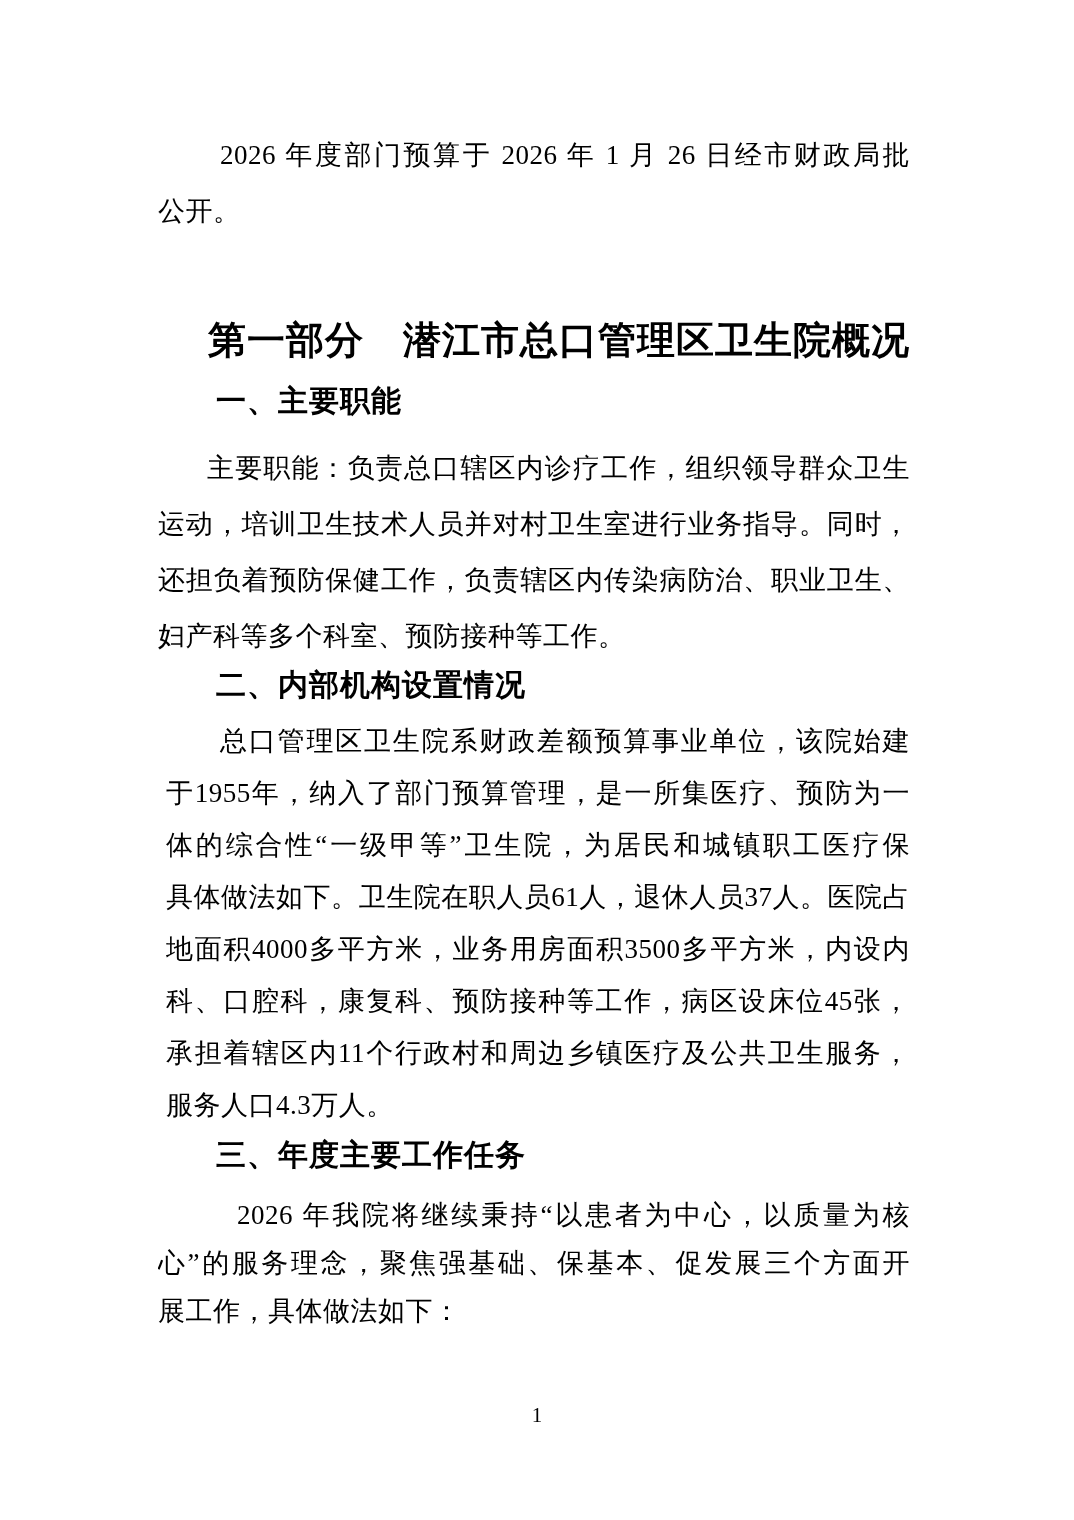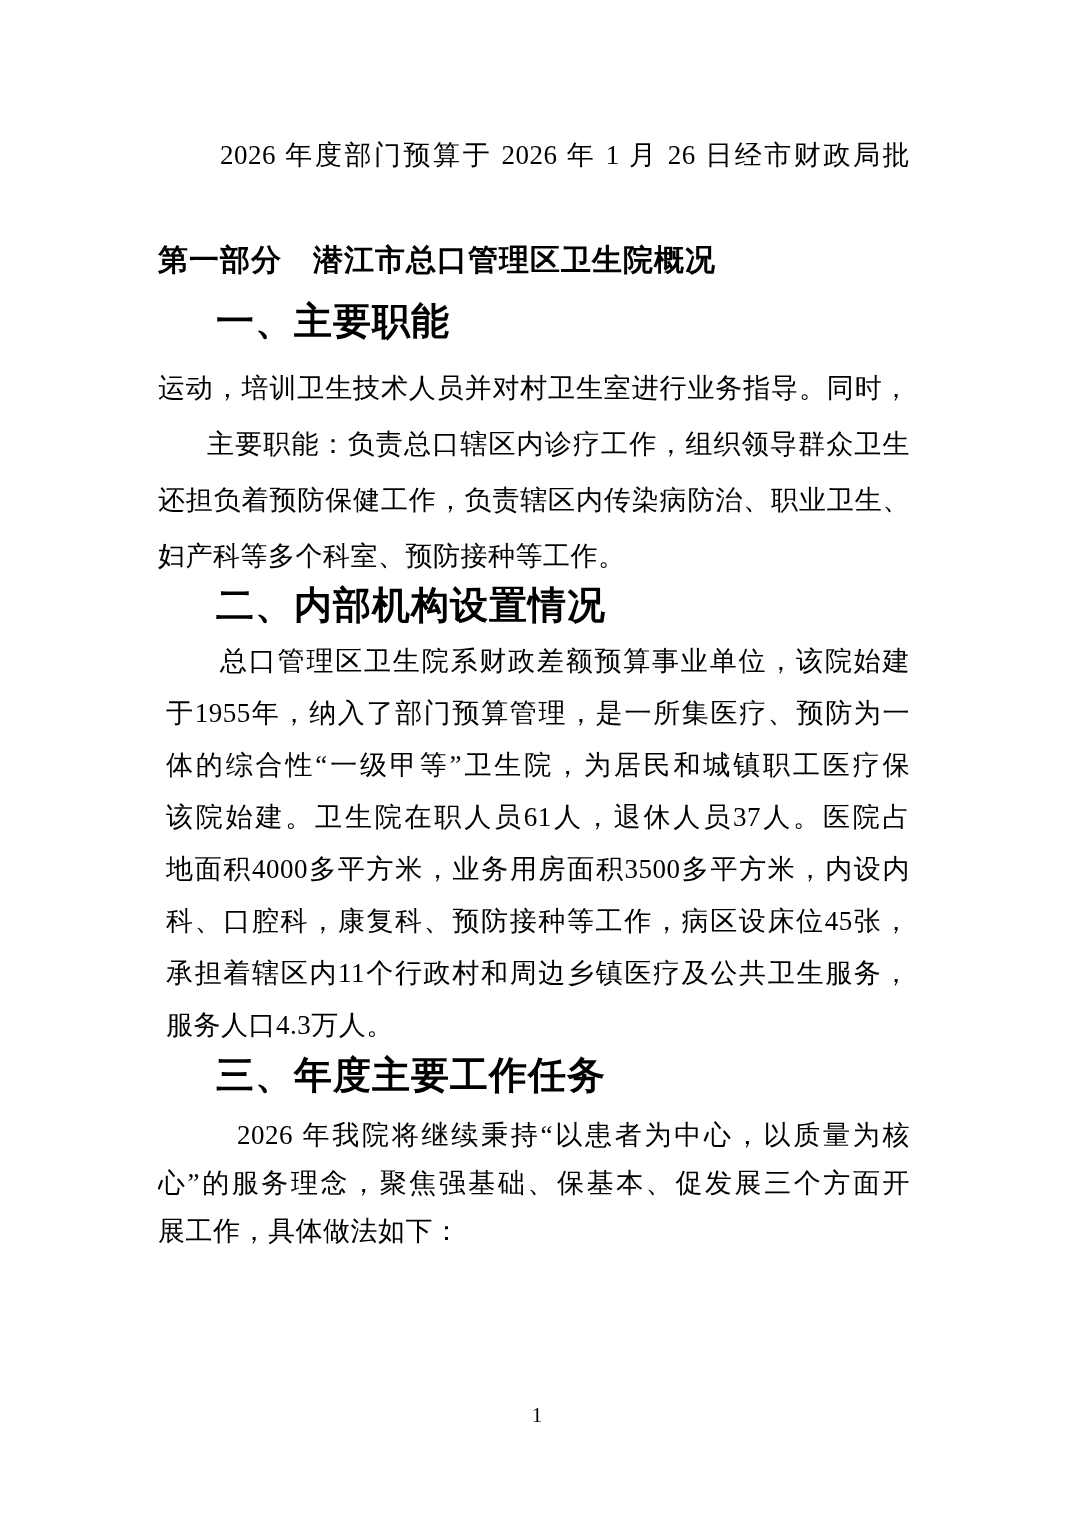--- a/index.html
+++ b/index.html
@@ -36,33 +36,33 @@
   }
   .lh52 .bline { line-height: 52px; height: 52px; margin-left: 8px; }
   .lh48 .bline { line-height: 48px; height: 48px; }
   
   .ind-a { text-indent: 62px; }   
   .ind-b { text-indent: 49px; }   
   .ind-c { text-indent: 54px; }   
   .ind-d { text-indent: 79px; }   
   
   .h-part {
-    margin-top: 56px;
+    margin-top: 80px;
     font-family: "Liberation Sans", "DejaVu Sans", sans-serif;
     font-weight: bold;
-    font-size: 30px;
+    font-size: 38px;
     line-height: 42px;
     height: 42px;
-    text-align: left;
+    text-align: right;
     letter-spacing: 1px;
   }
   .h-sec {
     font-family: "Liberation Sans", "DejaVu Sans", sans-serif;
     font-weight: bold;
-    font-size: 38px;
+    font-size: 30px;
     line-height: 42px;
     height: 42px;
     text-indent: 58px;
     letter-spacing: 1px;
   }
   .h-sec-1 { margin-top: 19px; }
   .para-1  { margin-top: 18px; }
   .h-sec-2 { margin-top: 0; }
   .para-2  { margin-top: 9px; }
   .h-sec-3 { margin-top: 3px; font-family: Liberation Serif, serif; }
@@ -77,41 +77,42 @@
   }
 </style>
 </head>
 <body>
 
 <div class="page">
   <div class="doc">
 
     <div>
       <div class="bline ind-a">2026 年度部门预算于 2026 年 1 月 26 日经市财政局批复，</div>
+      <div class="bline end">公开。</div>
     </div>
 
     <div class="h-part">第一部分　潜江市总口管理区卫生院概况</div>
 
     <div>
       <div class="h-sec h-sec-1">一、主要职能</div>
       <div class="para-1">
+        <div class="bline ind-b">主要职能：负责总口辖区内诊疗工作，组织领导群众卫生</div>
         <div class="bline">运动，培训卫生技术人员并对村卫生室进行业务指导。同时，</div>
-        <div class="bline ind-b">主要职能：负责总口辖区内诊疗工作，组织领导群众卫生</div>
         <div class="bline">还担负着预防保健工作，负责辖区内传染病防治、职业卫生、</div>
         <div class="bline end">妇产科等多个科室、预防接种等工作。</div>
       </div>
     </div>
 
     <div>
       <div class="h-sec h-sec-2">二、内部机构设置情况</div>
       <div class="para-2 lh52">
         <div class="bline ind-c">总口管理区卫生院系财政差额预算事业单位，该院始建</div>
         <div class="bline">于1955年，纳入了部门预算管理，是一所集医疗、预防为一</div>
         <div class="bline">体的综合性“一级甲等”卫生院，为居民和城镇职工医疗保</div>
-        <div class="bline">该院始建。卫生院在职人员61人，退休人员37人。医院占</div>
+        <div class="bline">具体做法如下。卫生院在职人员61人，退休人员37人。医院占</div>
         <div class="bline">地面积4000多平方米，业务用房面积3500多平方米，内设内</div>
         <div class="bline">科、口腔科，康复科、预防接种等工作，病区设床位45张，</div>
         <div class="bline">承担着辖区内11个行政村和周边乡镇医疗及公共卫生服务，</div>
         <div class="bline end">服务人口4.3万人。</div>
       </div>
     </div>
 
     <div>
       <div class="h-sec h-sec-3">三、年度主要工作任务</div>
       <div class="para-3 lh48">

